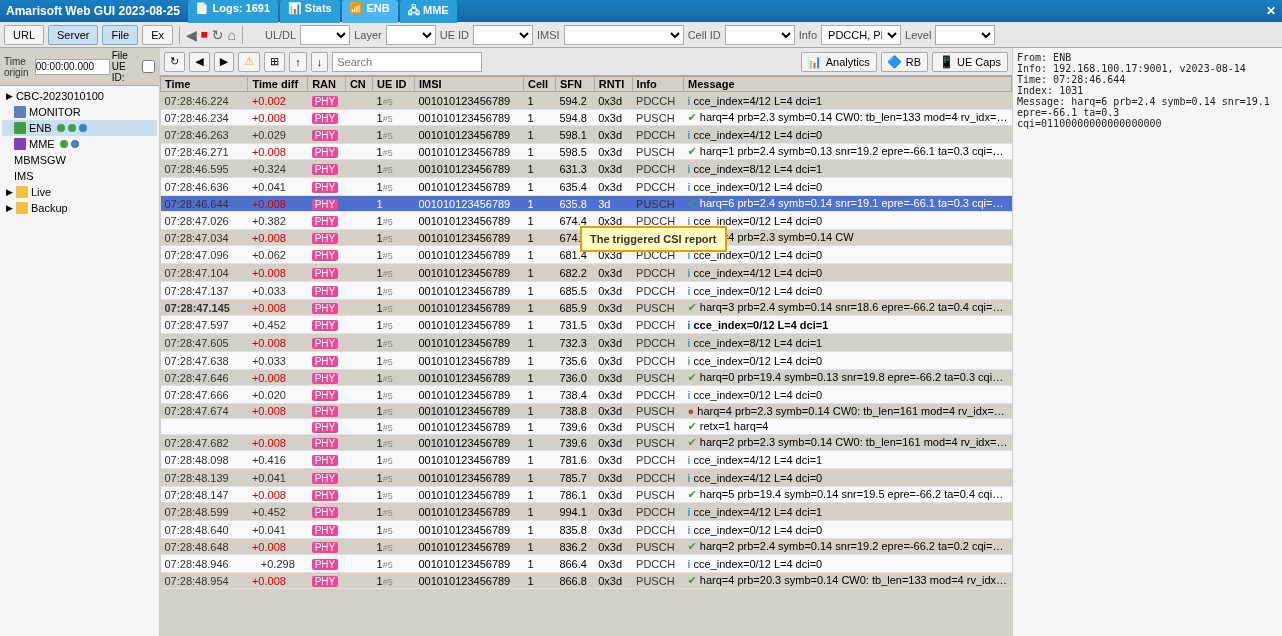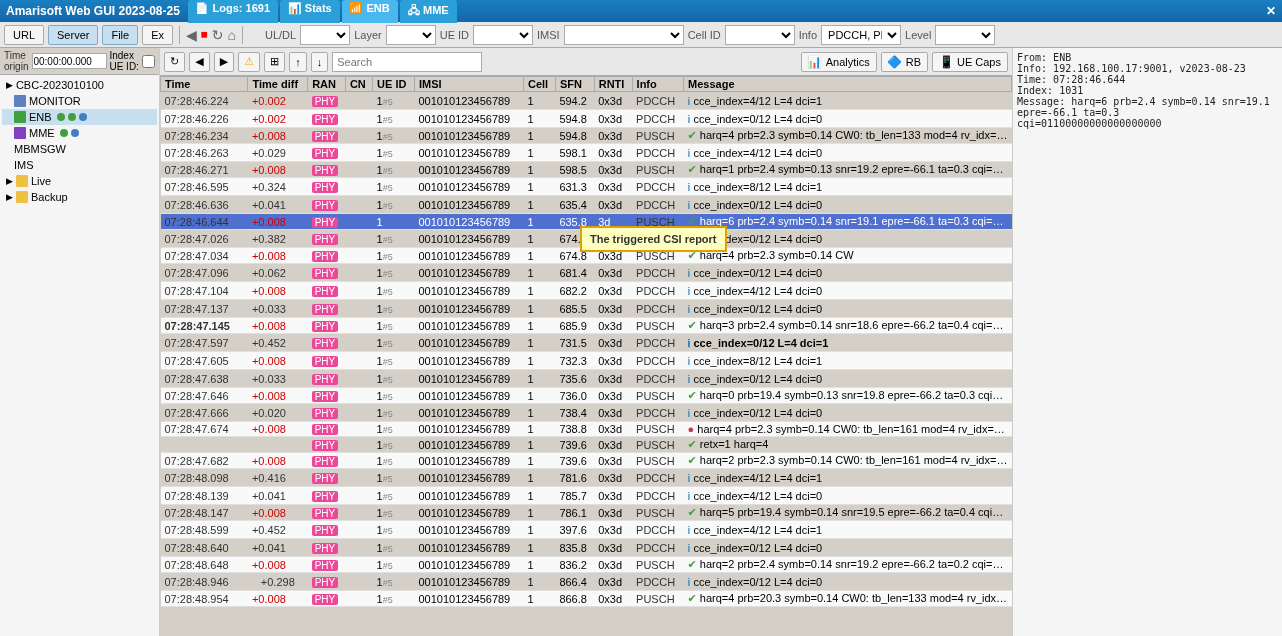--- a/index.html
+++ b/index.html
@@ -293,21 +293,21 @@
   </select>
 </div>
 
 <div style="display:flex; height: calc(636px - 22px - 26px);">
 
   <div id="left-panel" style="width:160px; min-width:160px; border-right:1px solid #ccc; background:#f5f5f5; overflow:auto;">
 
     <div style="background:#d4d0c8; border-bottom:1px solid #aaa; padding:2px 4px; display:flex; align-items:center; gap:2px;">
       <span style="font-size:10px; color:#333;">Time origin</span>
       <input type="text" value="00:00:00.000" style="width: 75px; font-size: 10px; height: 16px; border: 1px solid rgb(170, 170, 170);">
-      <span style="font-size:10px;">Index UE ID:</span>
+      <span style="font-size:10px;">File UE ID:</span>
       <input type="checkbox" style="">
     </div>
 
     <div style="padding:2px;">
       <div class="left-tree-item">
         <span style="font-size:9px;">▶</span>
         <span>CBC-2023010100</span>
       </div>
       <div class="left-tree-item indent">
         <span class="tree-icon monitor"></span>
@@ -397,33 +397,20 @@
     <td></td>
     <td>1<span style="color:#888;font-size:9px;">#5</span></td>
     <td>001010123456789</td>
     <td>1</td>
     <td>594.2</td>
     <td>0x3d</td>
     <td style="color:#333;">PDCCH</td>
     <td style="max-width:300px; overflow:hidden; text-overflow:ellipsis;"><span style="color:#0070c0;">ℹ</span> cce_index=4/12 L=4 dci=1</td>
   </tr>
             <tr>
-    <td style="color:#333; min-width:80px;">07:28:46.226</td>
-    <td style="color:#c00;">+0.002</td>
-    <td><span class="phy-tag">PHY</span></td>
-    <td></td>
-    <td>1<span style="color:#888;font-size:9px;">#5</span></td>
-    <td>001010123456789</td>
-    <td>1</td>
-    <td>594.8</td>
-    <td>0x3d</td>
-    <td style="color:#333;">PDCCH</td>
-    <td style="max-width:300px; overflow:hidden; text-overflow:ellipsis;"><span style="color:#0070c0;">ℹ</span> cce_index=0/12 L=4 dci=0</td>
-  </tr>
-            <tr>
     <td style="color:#333; min-width:80px;">07:28:46.234</td>
     <td style="color:#c00;">+0.008</td>
     <td><span class="phy-tag">PHY</span></td>
     <td></td>
     <td>1<span style="color:#888;font-size:9px;">#5</span></td>
     <td>001010123456789</td>
     <td>1</td>
     <td>594.8</td>
     <td>0x3d</td>
     <td style="color:#333;">PUSCH</td>
@@ -716,21 +703,21 @@
     <td style="max-width:300px; overflow:hidden; text-overflow:ellipsis;"><span style="color:#40a040;">✔</span> harq=5 prb=19.4 symb=0.14 snr=19.5 epre=-66.2 ta=0.4 cqi=111100000000000000110000</td>
   </tr>
             <tr>
     <td style="color:#333; min-width:80px;">07:28:48.599</td>
     <td style="color:#333;">+0.452</td>
     <td><span class="phy-tag">PHY</span></td>
     <td></td>
     <td>1<span style="color:#888;font-size:9px;">#5</span></td>
     <td>001010123456789</td>
     <td>1</td>
-    <td>397.6</td>
+    <td>994.1</td>
     <td>0x3d</td>
     <td style="color:#333;">PDCCH</td>
     <td style="max-width:300px; overflow:hidden; text-overflow:ellipsis;"><span style="color:#0070c0;">ℹ</span> cce_index=4/12 L=4 dci=1</td>
   </tr>
             <tr>
     <td style="color:#333; min-width:80px;">07:28:48.640</td>
     <td style="color:#333;">+0.041</td>
     <td><span class="phy-tag">PHY</span></td>
     <td></td>
     <td>1<span style="color:#888;font-size:9px;">#5</span></td>
@@ -784,20 +771,20 @@
       </table>
 
       <div class="tooltip-box" style="top: 150px; left: 420px;">
         <span>The triggered CSI report</span>
       </div>
     </div>
   </div>
 
   <div id="right-panel" style="width:270px; min-width:270px; background:#f5f5f5; border-left:1px solid #ccc; padding:4px; overflow:auto;">
     <pre style="font-size:10px; font-family:monospace; white-space:pre-wrap; word-break:break-all; color:#222;">From: ENB
-Info: 192.168.100.17:9001, v2023-08-23
+Info: 192.168.100.17:9001, v2023-08-14
 Time: 07:28:46.644
 Index: 1031
 Message: harq=6 prb=2.4 symb=0.14 snr=19.1 epre=-66.1 ta=0.3
 cqi=01100000000000000000</pre>
   </div>
 
 </div>
 
 </body></html>

